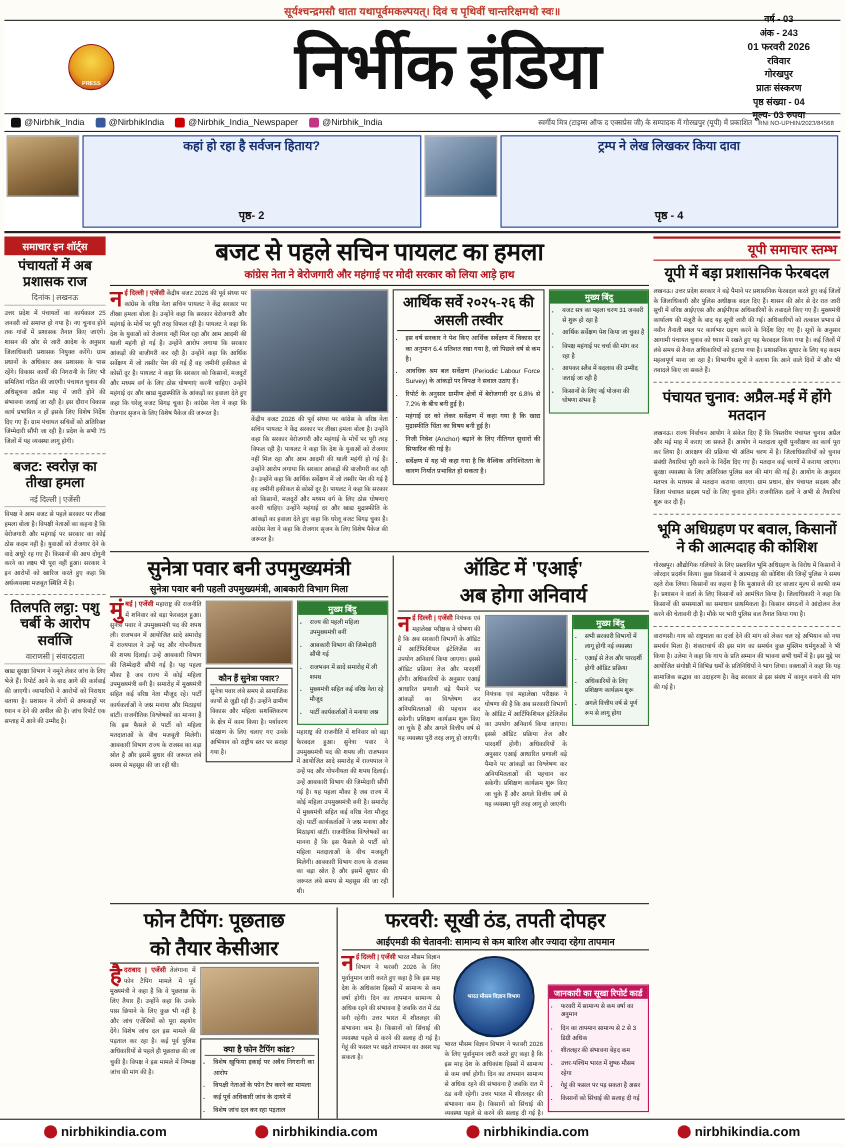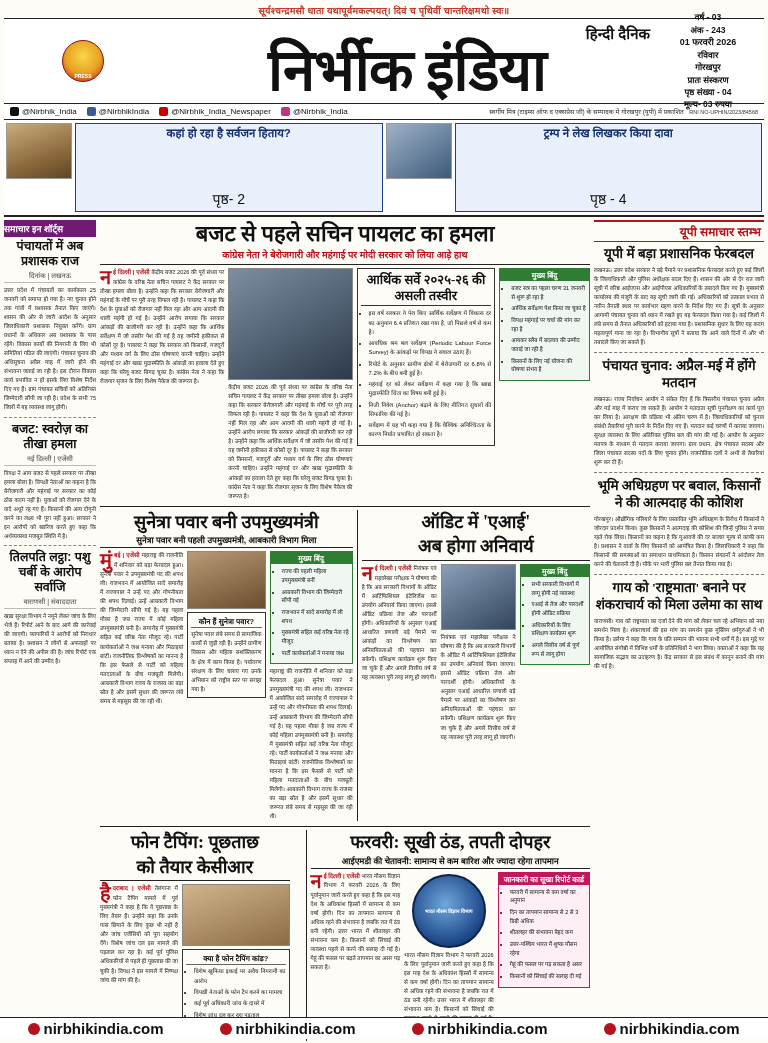--- a/index.html
+++ b/index.html
@@ -56,35 +56,35 @@
   .teasers {
     display:flex; gap:3px; border-bottom:2px solid #222; padding:3px 2px; background:#fff;
   }
   .teaser { flex:1; display:flex; align-items:stretch; gap:3px; }
   .teaser .thumb { width:66px; height:56px; border:1px solid #999; flex:none; }
   .teaser .tbox {
     flex:1; border:1px solid #1e3f8f; background:#eaf0fb; color:#14306e;
     display:flex; flex-direction:column; align-items:center; justify-content:center;
     font-size:11.5px; font-weight:bold; line-height:1.25; text-align:center; padding:2px;gap:48px;
   }
-  .teaser .tpage { font-size:14px; font-weight:normal; margin-top:3px; color:#111; }
+  .teaser .tpage { font-size:10px; font-weight:bold; margin-top:3px; color:#111; }
   .th1 { background:linear-gradient(160deg,#c9ad7a,#8d6b3f 60%,#5d4525); }
   .th2 { background:linear-gradient(150deg,#5b6e86,#24313f); }
   .th3 { background:linear-gradient(145deg,#9fb2c8,#3c5a7a); }
 
   
   .main-grid { display:flex; gap:4px; padding-top:3px; }
   .col-left { width:92px; }
   .col-mid { flex:1; }
   .col-right { width:170px; }
 
   
   .rail-head {
-    background:#701a75; color:#fff; font-size:9px; font-weight:bold;
-    text-align:left; padding:2px 0; margin-bottom:2px;
+    background:#b91c1c; color:#fff; font-size:9px; font-weight:bold;
+    text-align:center; padding:2px 0; margin-bottom:2px;
   }
   .rail-title { font-size:12.5px; font-weight:bold; line-height:1.2; text-align:center; margin:2px 0; }
   .rail-sub { font-size:7px; text-align:center; color:#444; border-bottom:1px solid #bbb; padding-bottom:2px; }
   .body-text { font-size:5.6px; line-height:1.62; text-align:justify; color:#222; }
   .rail-divider { border-top:1px dashed #888; margin:4px 0; }
 
   
   .lead-head {
     font-size:22px; font-weight:bold; text-align:center; line-height:1.1;
     font-family:"Liberation Serif", serif; padding:2px 0;
@@ -114,21 +114,21 @@
   .keybox li { margin-bottom:3px; }
 
   .sec-head {
     font-size:18px; font-weight:bold; text-align:center; line-height:1.15;
     font-family:"Liberation Serif", serif; padding:2px 0;
   }
   .sec-sub { font-size:8.5px; font-weight:bold; text-align:center; border-bottom:1px solid #222; padding-bottom:2px; margin-bottom:3px; }
   .dateline { font-size:6px; font-weight:bold; color:#b5121b; }
   .dropcap::first-letter { font-size:20px; font-weight:bold; float:left; line-height:0.9; padding-right:2px; }
 
-  .pinkbox { border:1px solid #c2185b; background:#fdeff5; }
+  .pinkbox { border:1px solid #c2185b; background:#fdeff5;margin-top:28px; }
   .pinkbox .kh { background:#c2185b; color:#fff; font-size:7.5px; font-weight:bold; text-align:center; padding:1px 0; }
   .pinkbox ul { margin:0; padding:3px 3px 3px 11px; font-size:5.6px; line-height:1.55; }
   .pinkbox li { margin-bottom:3px; }
 
   
   .up-head {
     border-top:2px solid #b5121b; border-bottom:1px solid #b5121b;
     color:#b5121b; font-size:12px; font-weight:bold; text-align:right; padding:1px 3px;
   }
   .up-title { font-size:13.5px; font-weight:bold; line-height:1.25; text-align:center; margin:4px 0 3px; font-family:"Liberation Serif", serif; }
@@ -142,39 +142,38 @@
     color:#fff; font-size:5px; text-align:center; line-height:1.2; font-weight:bold;
     margin:2px auto;
   }
 
   
   .footer {
     position:absolute; left:0; bottom:0; width:768px; height:22px;
     border-top:1px solid #222; display:flex; align-items:center;
     justify-content:space-around; background:#fff;
   }
-  .footer .fitem { display:flex; align-items:center; gap:3px; font-size:15px; font-weight:bold; color:#111; }
+  .footer .fitem { display:flex; align-items:center; gap:3px; font-size:12px; font-weight:bold; color:#111; }
   .fdot { width:12px; height:12px; border-radius:50%; background:#b5121b; display:inline-block; }
   .rni { font-size:5.5px; color:#333; }
 </style>
 </head>
 <body>
 
 <div class="page">
 
   <div class="sanskrit-line">सूर्यश्चन्द्रमसौ धाता यथापूर्वमकल्पयत्। दिवं च पृथिवीं चान्तरिक्षमथो स्वः॥</div>
 
   <div class="masthead">
     <div class="mast-left">
       <div class="press-logo">
           <span>PRESS</span>
         </div>
     </div>
     <div class="mast-center">
-      <div class="hindi-daily">हिन्दी दैनिक</div>
       <div class="paper-title">निर्भीक इंडिया</div>
     </div>
     <div class="mast-right">
       <div>वर्ष - 03</div>
       <div>अंक - 243</div>
       <div class="rdate">01 फरवरी 2026</div>
       <div>रविवार</div>
       <div>गोरखपुर</div>
       <div>प्रातः संस्करण</div>
       <div>पृष्ठ संख्या - 04</div>
@@ -432,21 +431,20 @@
       </div>
       <div class="dash-sep"></div>
 
       <div>
         <div class="up-title">भूमि अधिग्रहण पर बवाल, किसानों ने की आत्मदाह की कोशिश</div>
         <div class="body-text">गोरखपुर। औद्योगिक गलियारे के लिए प्रस्तावित भूमि अधिग्रहण के विरोध में किसानों ने जोरदार प्रदर्शन किया। कुछ किसानों ने आत्मदाह की कोशिश की जिन्हें पुलिस ने समय रहते रोक लिया। किसानों का कहना है कि मुआवजे की दर बाजार मूल्य से काफी कम है। प्रशासन ने वार्ता के लिए किसानों को आमंत्रित किया है। जिलाधिकारी ने कहा कि किसानों की समस्याओं का समाधान प्राथमिकता है। किसान संगठनों ने आंदोलन तेज करने की चेतावनी दी है। मौके पर भारी पुलिस बल तैनात किया गया है।</div>
       </div>
       <div class="dash-sep"></div>
 
       <div>
-        <div class="up-title">गाय को 'राष्ट्रमाता' बनाने पर शंकराचार्य को मिला उलेमा का साथ</div>
         <div class="body-text">वाराणसी। गाय को राष्ट्रमाता का दर्जा देने की मांग को लेकर चल रहे अभियान को नया समर्थन मिला है। शंकराचार्य की इस मांग का समर्थन कुछ मुस्लिम धर्मगुरुओं ने भी किया है। उलेमा ने कहा कि गाय के प्रति सम्मान की भावना सभी धर्मों में है। इस मुद्दे पर आयोजित संगोष्ठी में विभिन्न धर्मों के प्रतिनिधियों ने भाग लिया। वक्ताओं ने कहा कि यह सामाजिक सद्भाव का उदाहरण है। केंद्र सरकार से इस संबंध में कानून बनाने की मांग की गई है।</div>
       </div>
     </div>
   </div>
 
   <div class="footer">
     <span class="fitem">
         <i class="fdot"></i>
         <span>nirbhikindia.com</span>
       </span>

